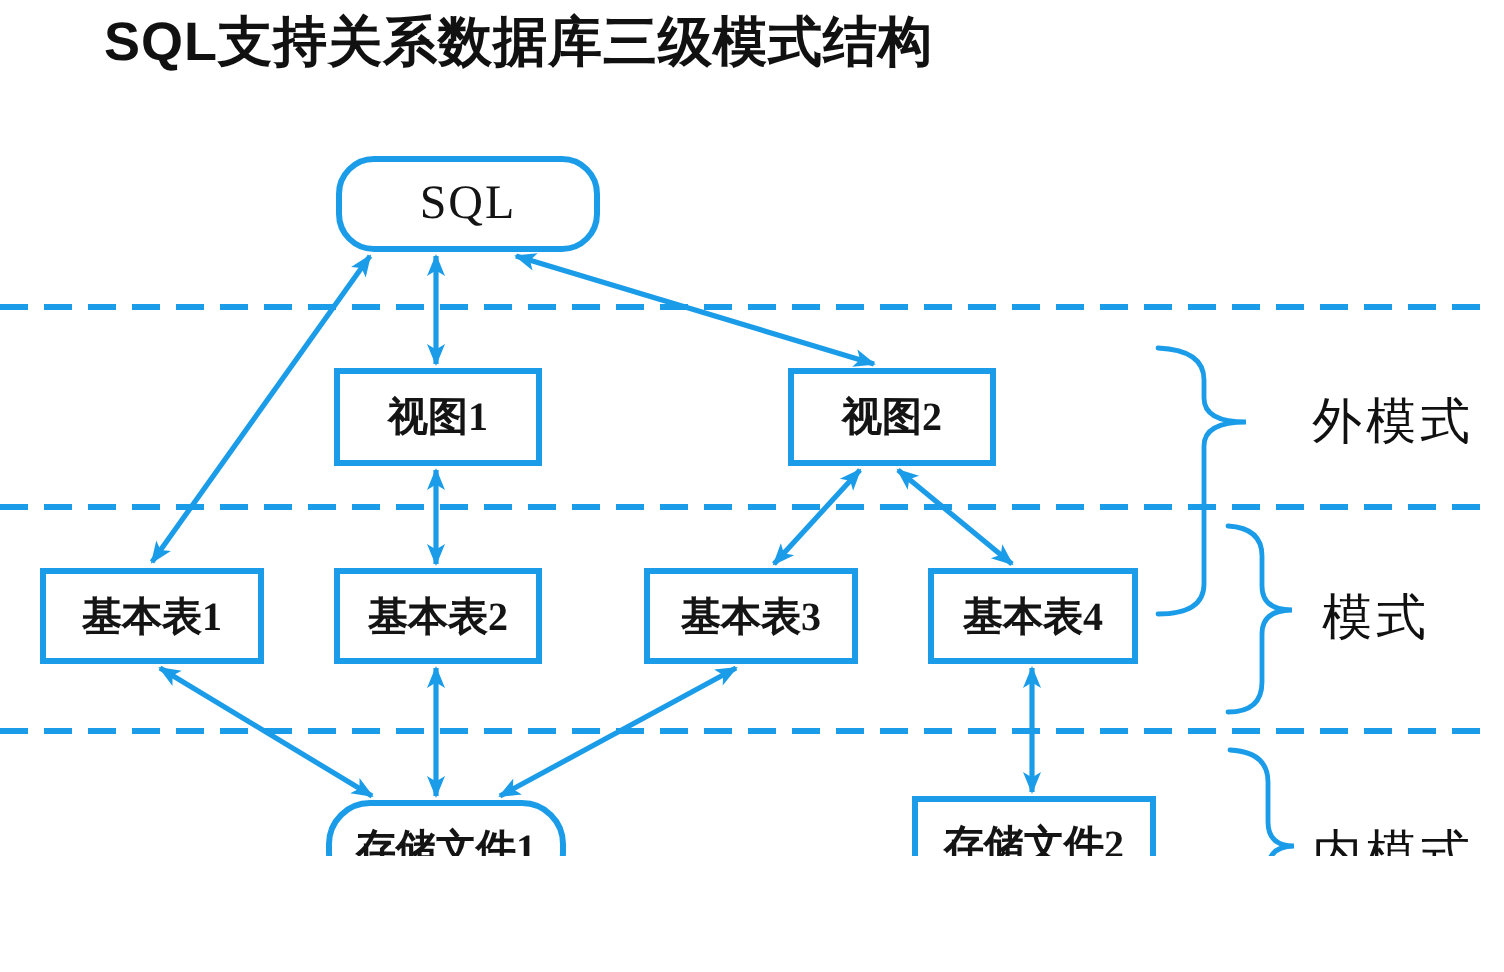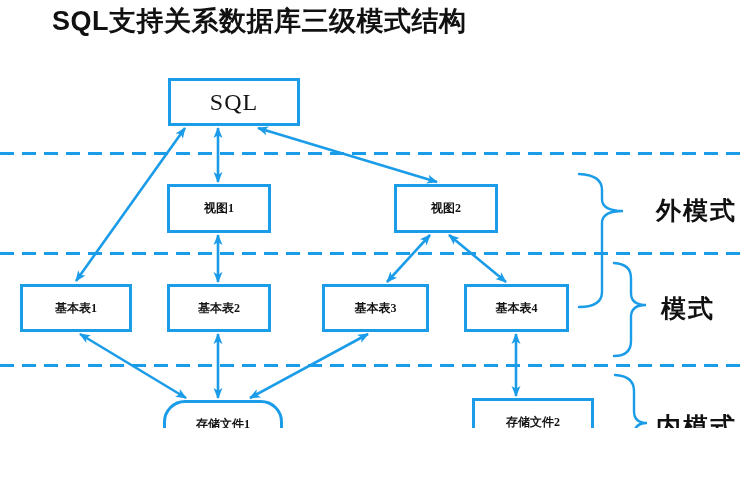--- a/index.html
+++ b/index.html
@@ -30,33 +30,33 @@
   }
   .node {
     position: absolute;
     box-sizing: border-box;
     background: #ffffff;
     border: 3px solid #1b9ce8;
     display: flex;
     align-items: center;
     justify-content: center;
     font-weight: 700;
-    font-size: 12px;
+    font-size: 20px;
     color: #141414;
     white-space: nowrap;
   }
   .node.sql-node {
     font-weight: 400;
     font-size: 24px;
     letter-spacing: 1px;
   }
   .level-label {
     position: absolute;
     font-size: 25px;
-    font-weight: 700;
+    font-weight: 400;
     color: #111111;
     letter-spacing: 2px;
     white-space: nowrap;
   }
 </style>
 </head>
 <body>
 
 <div class="canvas">
 
@@ -88,21 +88,21 @@
       <line x1="516" y1="334" x2="516" y2="396"></line>
     </g>
 
     <g stroke="#1b9ce8" stroke-width="2.4" fill="none" stroke-linecap="round">
       <path d="M 579 174 Q 602 175 602 190 L 602 199 Q 602 211 623 211 Q 602 211 602 223 L 602 292 Q 602 307 579 307"></path>
       <path d="M 614 263 Q 631 264 631 278 L 631 293 Q 631 305 646 305 Q 631 305 631 317 L 631 341 Q 631 356 614 356"></path>
       <path d="M 615 375 Q 634 376 634 391 L 634 411 Q 634 423 647 423 Q 634 423 634 435 L 634 455 Q 634 469 615 469"></path>
     </g>
   </svg>
 
-  <div class="node sql-node" style="left:168px; top:78px; width:132px; height:48px;">
+  <div class="node sql-node" style="left:168px; top:78px; width:132px; height:48px;border-radius:19px;">
     <span>SQL</span>
   </div>
 
   <div class="node" style="left:167px; top:184px; width:104px; height:49px;">
     <span>视图1</span>
   </div>
 
   <div class="node" style="left:394px; top:184px; width:104px; height:49px;">
     <span>视图2</span>
   </div>
@@ -120,21 +120,21 @@
   </div>
 
   <div class="node" style="left:464px; top:284px; width:105px; height:48px;">
     <span>基本表4</span>
   </div>
 
   <div class="node" style="left:163px; top:400px; width:120px; height:48px;border-radius:22px;">
     <span>存储文件1</span>
   </div>
 
-  <div class="node" style="left:456px; top:398px; width:122px; height:49px;margin-left:16px;">
+  <div class="node" style="left:456px; top:398px; width:122px; height:49px;">
     <span>存储文件2</span>
   </div>
 
   <div class="level-label" style="left:656px; top:194px;">外模式</div>
   <div class="level-label" style="left:661px; top:292px;">模式</div>
   <div class="level-label" style="left:656px; top:410px;">内模式</div>
 
 </div>
 
 </body></html>

